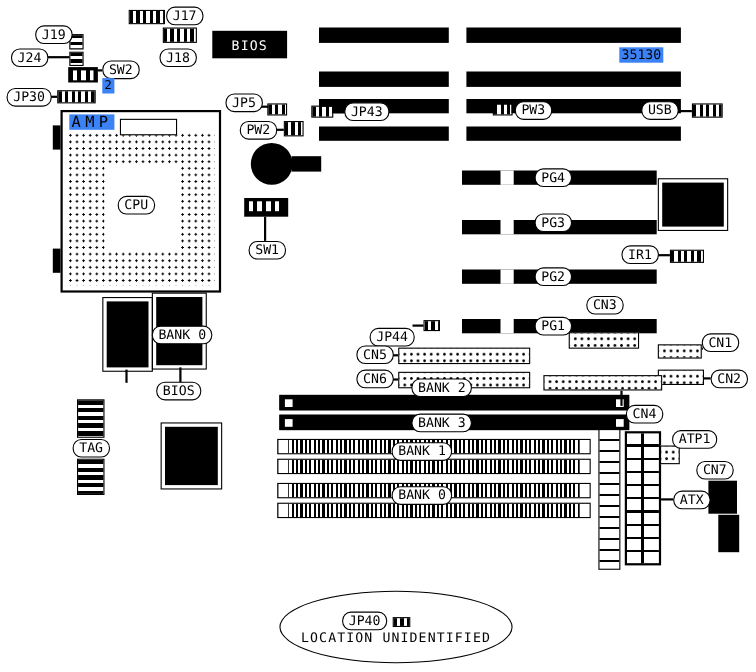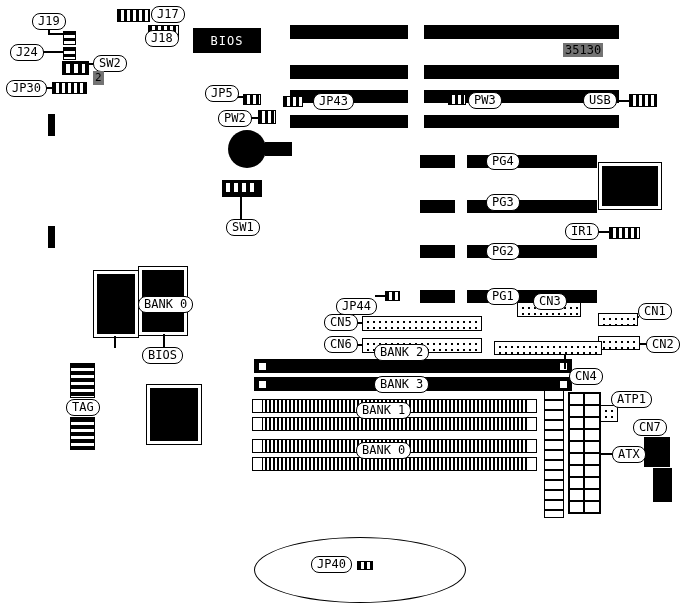--- a/index.html
+++ b/index.html
@@ -3,21 +3,21 @@
 <meta charset="utf-8">
 <style>
   * { margin:0; padding:0; box-sizing:border-box; }
   html,body { background:#fff; }
   .board { position:relative; width:687px; height:611px; background:#fff; overflow:hidden;
            font-family:"DejaVu Sans Mono","Liberation Mono",monospace; color:#000; }
   
   .co { position:absolute; z-index:6; border:1px solid #000; border-radius:8px; background:#fff;
         padding:0 5px; font-size:12px; line-height:15px; white-space:nowrap; }
   
-  .txt { position:absolute; z-index:6; font-size:12px; line-height:14px; background:#737373;
+  .txt { position:absolute; z-index:6; font-size:12px; line-height:14px; background:#3b82f6;
          padding:0 2px; white-space:nowrap; }
   .bar { position:absolute; background:#000; }
   .key { position:absolute; background:#fff; }
   .blk { position:absolute; background:#000; }
   .wht { position:absolute; background:#fff; }
   .lead { position:absolute; background:#000; z-index:3; }
   .hdr  { position:absolute; z-index:5; border:1px solid #000;
           background:repeating-linear-gradient(90deg,#000 0 3px,#fff 3px 6px); }
   .hdrv { position:absolute; z-index:5; border:1px solid #000;
           background:repeating-linear-gradient(180deg,#000 0 3px,#fff 3px 6px); }
@@ -54,22 +54,22 @@
   .note { position:absolute; z-index:6; font-size:12px; letter-spacing:1px; text-align:center; }
 </style>
 </head>
 <body>
 
 <div class="board">
 
   <div class="hdr" style="left:117px;top:9px;width:33px;height:13px"></div>
   <div class="co" style="left:151px;top:6px">J17</div>
   <div class="hdr" style="left:148px;top:25px;width:31px;height:14px"></div>
-  <div class="co" style="left:145px;top:30px">J18</div>
-  <div class="co" style="left:32px;top:13px">J19</div>
+  <div class="co" style="left:145px;top:44px">J18</div>
+  <div class="co" style="left:32px;top:23px">J19</div>
   <div class="lead" style="left:48px;top:29px;width:2px;height:6px"></div>
   <div class="lead" style="left:48px;top:33px;width:16px;height:2px"></div>
   <div class="hdrv" style="left:63px;top:31px;width:13px;height:14px"></div>
   <div class="co" style="left:10px;top:44px">J24</div>
   <div class="lead" style="left:42px;top:51px;width:21px;height:2px"></div>
   <div class="hdrv" style="left:63px;top:47px;width:13px;height:13px"></div>
   <div class="dipsw" style="left:62px;top:61px;width:27px;height:14px"></div>
   <div class="lead" style="left:89px;top:63px;width:4px;height:2px"></div>
   <div class="co" style="left:93px;top:55px">SW2</div>
   <div class="txt" style="left:93px;top:71px;font-size:11px">2</div>
@@ -95,20 +95,27 @@
   <div class="hdr" style="left:283px;top:96px;width:20px;height:11px"></div>
   <div class="lead" style="left:303px;top:101px;width:10px;height:2px"></div>
   <div class="co" style="left:313px;top:93px">JP43</div>
   <div class="hdr" style="left:448px;top:94px;width:18px;height:11px"></div>
   <div class="lead" style="left:466px;top:99px;width:3px;height:2px"></div>
   <div class="co" style="left:468px;top:92px">PW3</div>
   <div class="co" style="left:583px;top:92px">USB</div>
   <div class="lead" style="left:615px;top:100px;width:14px;height:2px"></div>
   <div class="hdr" style="left:629px;top:94px;width:28px;height:13px"></div>
 
+  <div class="socket" style="left:55px;top:100px;width:146px;height:166px">
+    <div class="pingrid" style="left:4px;top:18px;right:4px;bottom:4px"></div>
+    <div class="wht" style="left:52px;top:6px;width:52px;height:15px;border:1px solid #000"></div>
+    <div class="txt" style="left:6px;top:2px;font-size:14px;letter-spacing:4px">AMP</div>
+    <div class="wht" style="left:38px;top:48px;width:68px;height:78px"></div>
+    <div class="co" style="left:50px;top:76px">CPU</div>
+  </div>
   <div class="blk" style="left:48px;top:114px;width:7px;height:22px"></div>
   <div class="blk" style="left:48px;top:226px;width:7px;height:22px"></div>
 
   <div class="blk" style="left:228px;top:130px;width:38px;height:38px;border-radius:50%"></div>
   <div class="blk" style="left:265px;top:142px;width:27px;height:14px"></div>
   <div class="co" style="left:205px;top:85px">JP5</div>
   <div class="lead" style="left:236px;top:96px;width:8px;height:2px"></div>
   <div class="hdr" style="left:243px;top:94px;width:18px;height:11px"></div>
   <div class="co" style="left:218px;top:110px">PW2</div>
   <div class="lead" style="left:250px;top:117px;width:8px;height:2px"></div>
@@ -137,21 +144,21 @@
   <div class="qfp" style="left:602px;top:166px;width:56px;height:40px"></div>
   <div class="co" style="left:565px;top:223px">IR1</div>
   <div class="lead" style="left:597px;top:231px;width:12px;height:2px"></div>
   <div class="hdr" style="left:609px;top:227px;width:31px;height:12px"></div>
 
   <div class="co" style="left:336px;top:298px">JP44</div>
   <div class="lead" style="left:375px;top:295px;width:10px;height:2px"></div>
   <div class="hdr" style="left:385px;top:291px;width:15px;height:10px"></div>
 
   <div class="dots" style="left:517px;top:302px;width:64px;height:15px"></div>
-  <div class="co" style="left:533px;top:293px">CN3</div>
+  <div class="co" style="left:533px;top:269px">CN3</div>
   <div class="dots" style="left:598px;top:313px;width:40px;height:13px"></div>
   <div class="lead" style="left:634px;top:316px;width:5px;height:2px"></div>
   <div class="co" style="left:638px;top:303px">CN1</div>
   <div class="dots" style="left:598px;top:336px;width:42px;height:14px"></div>
   <div class="lead" style="left:640px;top:343px;width:6px;height:2px"></div>
   <div class="co" style="left:646px;top:336px">CN2</div>
   <div class="co" style="left:324px;top:314px">CN5</div>
   <div class="lead" style="left:356px;top:322px;width:6px;height:2px"></div>
   <div class="dots" style="left:362px;top:316px;width:120px;height:15px"></div>
   <div class="co" style="left:324px;top:336px">CN6</div>
@@ -190,14 +197,15 @@
   <div class="co" style="left:611px;top:391px">ATP1</div>
   <div class="lead" style="left:606px;top:406px;width:6px;height:2px"></div>
   <div class="dots" style="left:600px;top:405px;width:18px;height:17px"></div>
   <div class="co" style="left:633px;top:419px">CN7</div>
   <div class="blk" style="left:644px;top:437px;width:26px;height:30px"></div>
   <div class="blk" style="left:653px;top:468px;width:19px;height:34px"></div>
 
   <div class="ellipse" style="left:254px;top:537px;width:212px;height:66px"></div>
   <div class="co" style="left:311px;top:556px">JP40</div>
   <div class="hdr" style="left:357px;top:561px;width:16px;height:9px"></div>
+  <div class="note" style="left:254px;top:573px;width:212px">LOCATION UNIDENTIFIED</div>
 
 </div>
 
 </body></html>

